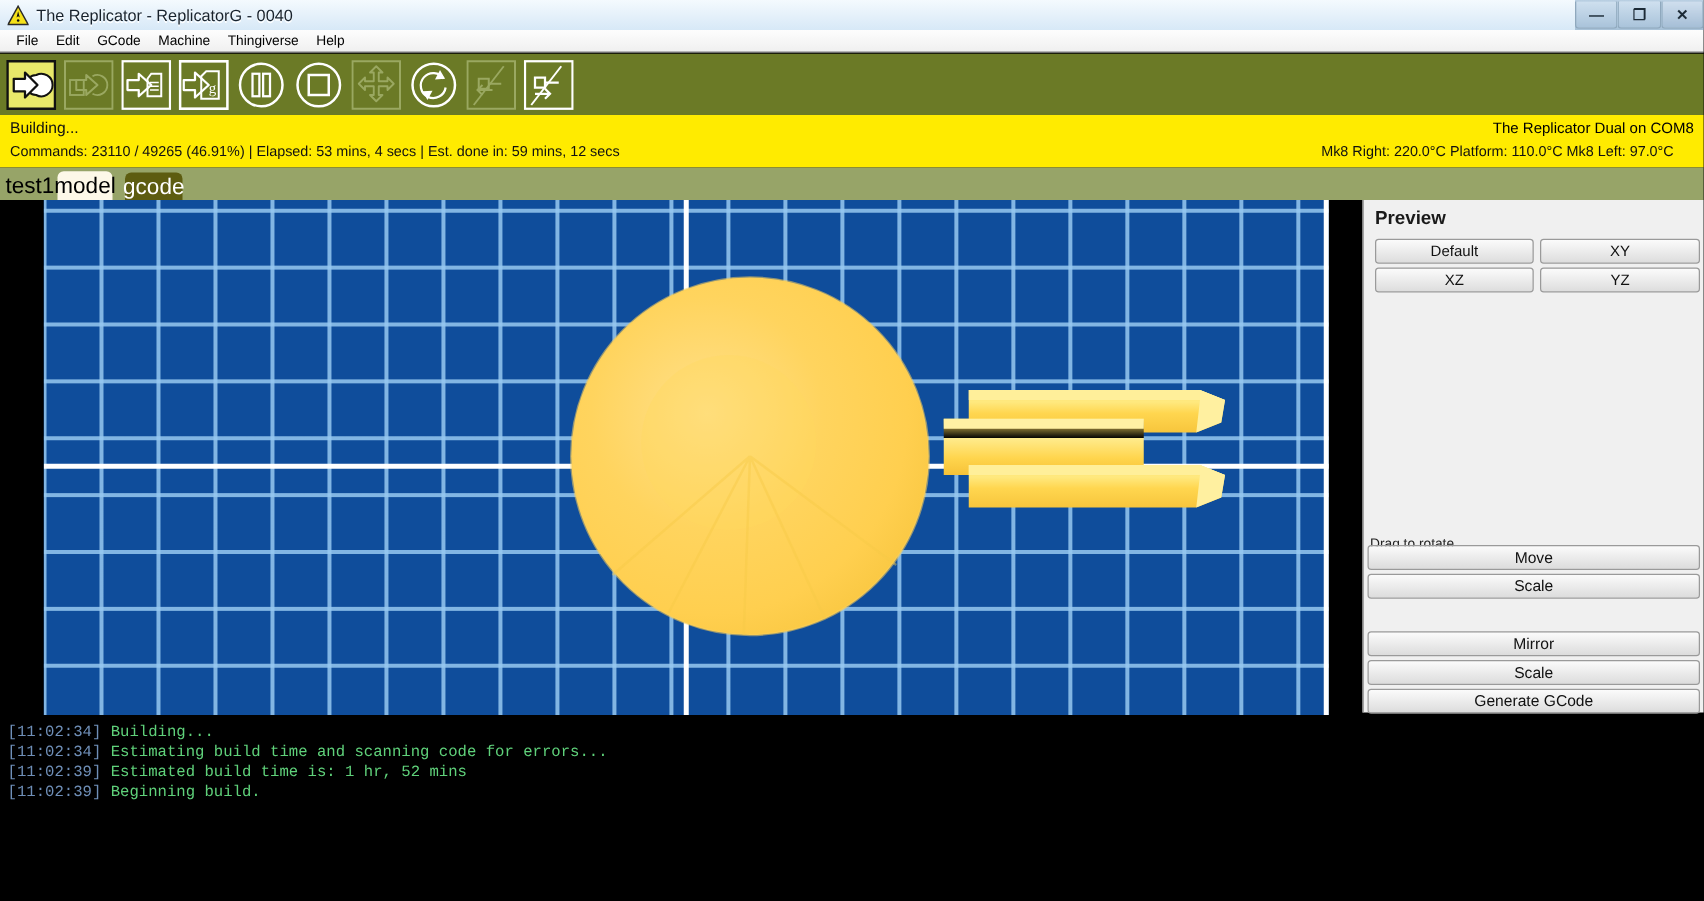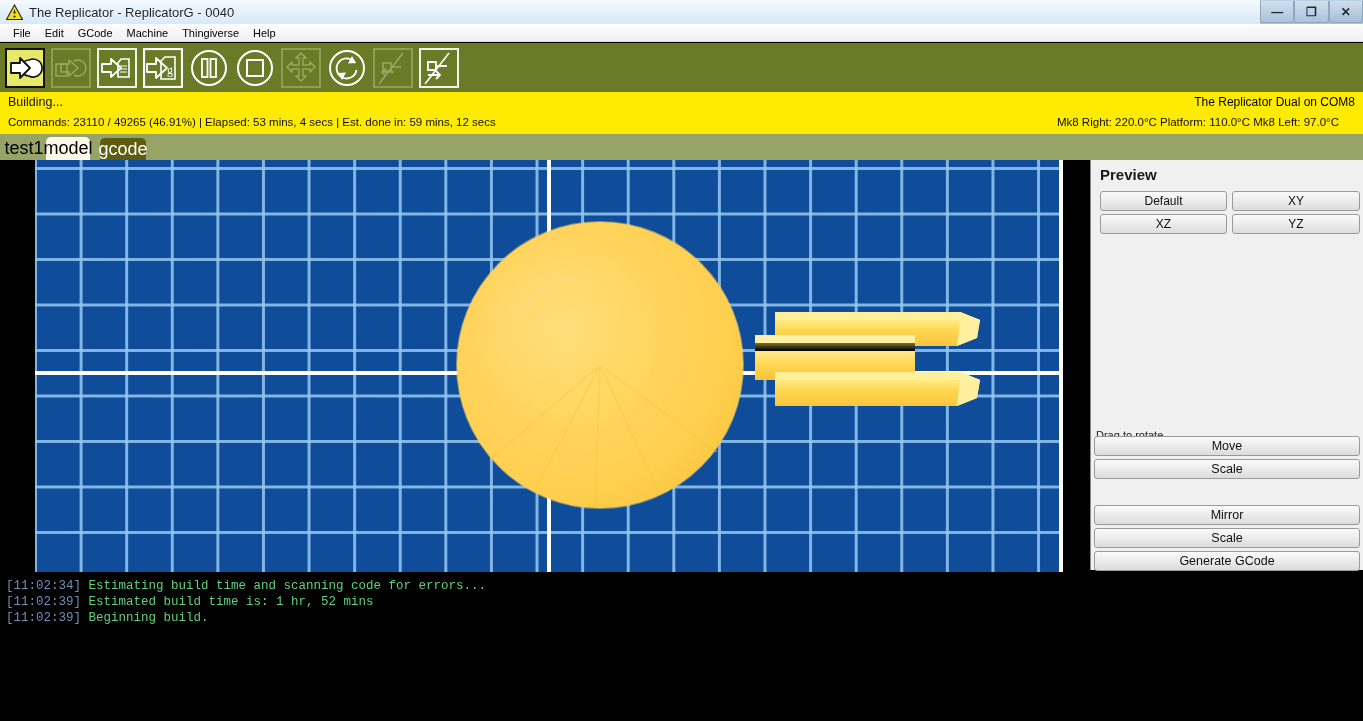--- a/index.html
+++ b/index.html
@@ -411,16 +411,17 @@
 
     <div class="actbtn" style="top:276px;">Move</div>
     <div class="actbtn" style="top:299px;">Scale</div>
     <div class="actbtn" style="top:345px;">Mirror</div>
     <div class="actbtn" style="top:368px;">Scale</div>
     <div class="actbtn" style="top:391px;">Generate GCode</div>
   </div>
 </div>
 
 <div id="console">
+  <div class="logline"><span class="ts">[11:02:34] </span><span class="msg">Building...</span></div>
   <div class="logline"><span class="ts">[11:02:34] </span><span class="msg">Estimating build time and scanning code for errors...</span></div>
   <div class="logline"><span class="ts">[11:02:39] </span><span class="msg">Estimated build time is: 1 hr, 52 mins</span></div>
   <div class="logline"><span class="ts">[11:02:39] </span><span class="msg">Beginning build.</span></div>
 </div>
 
 </body></html>

